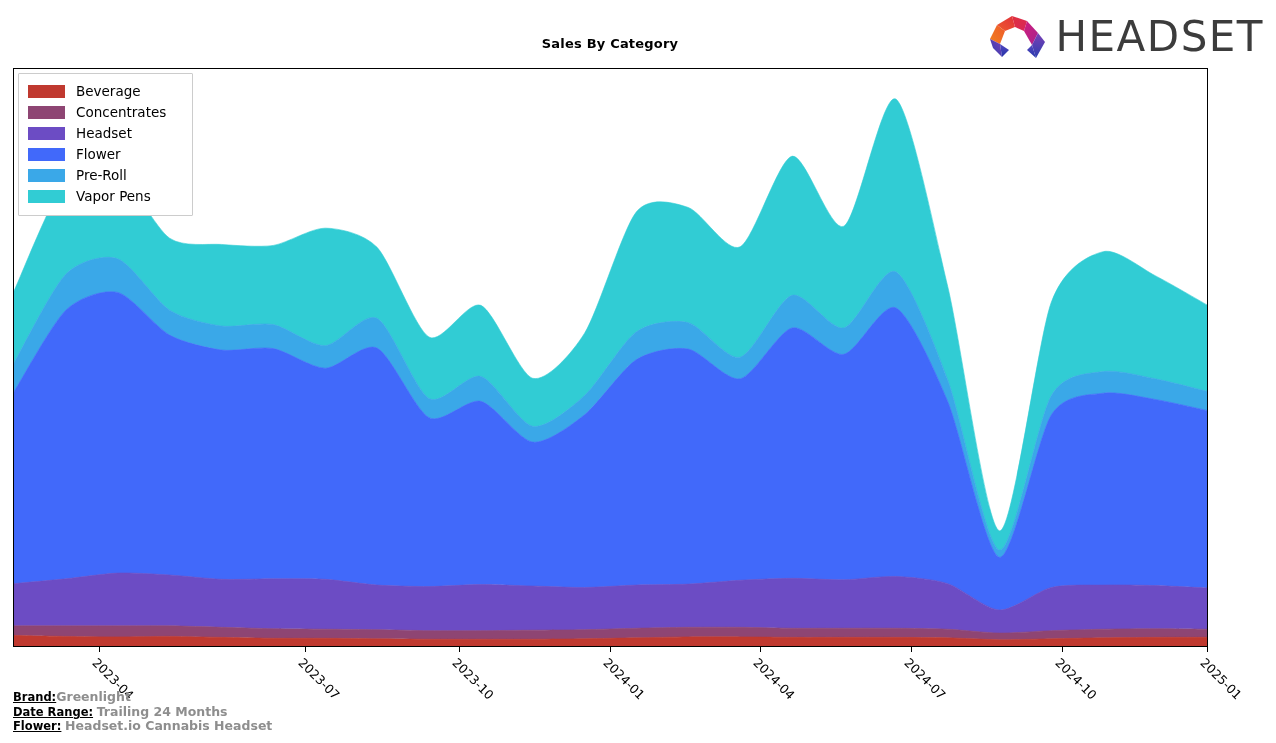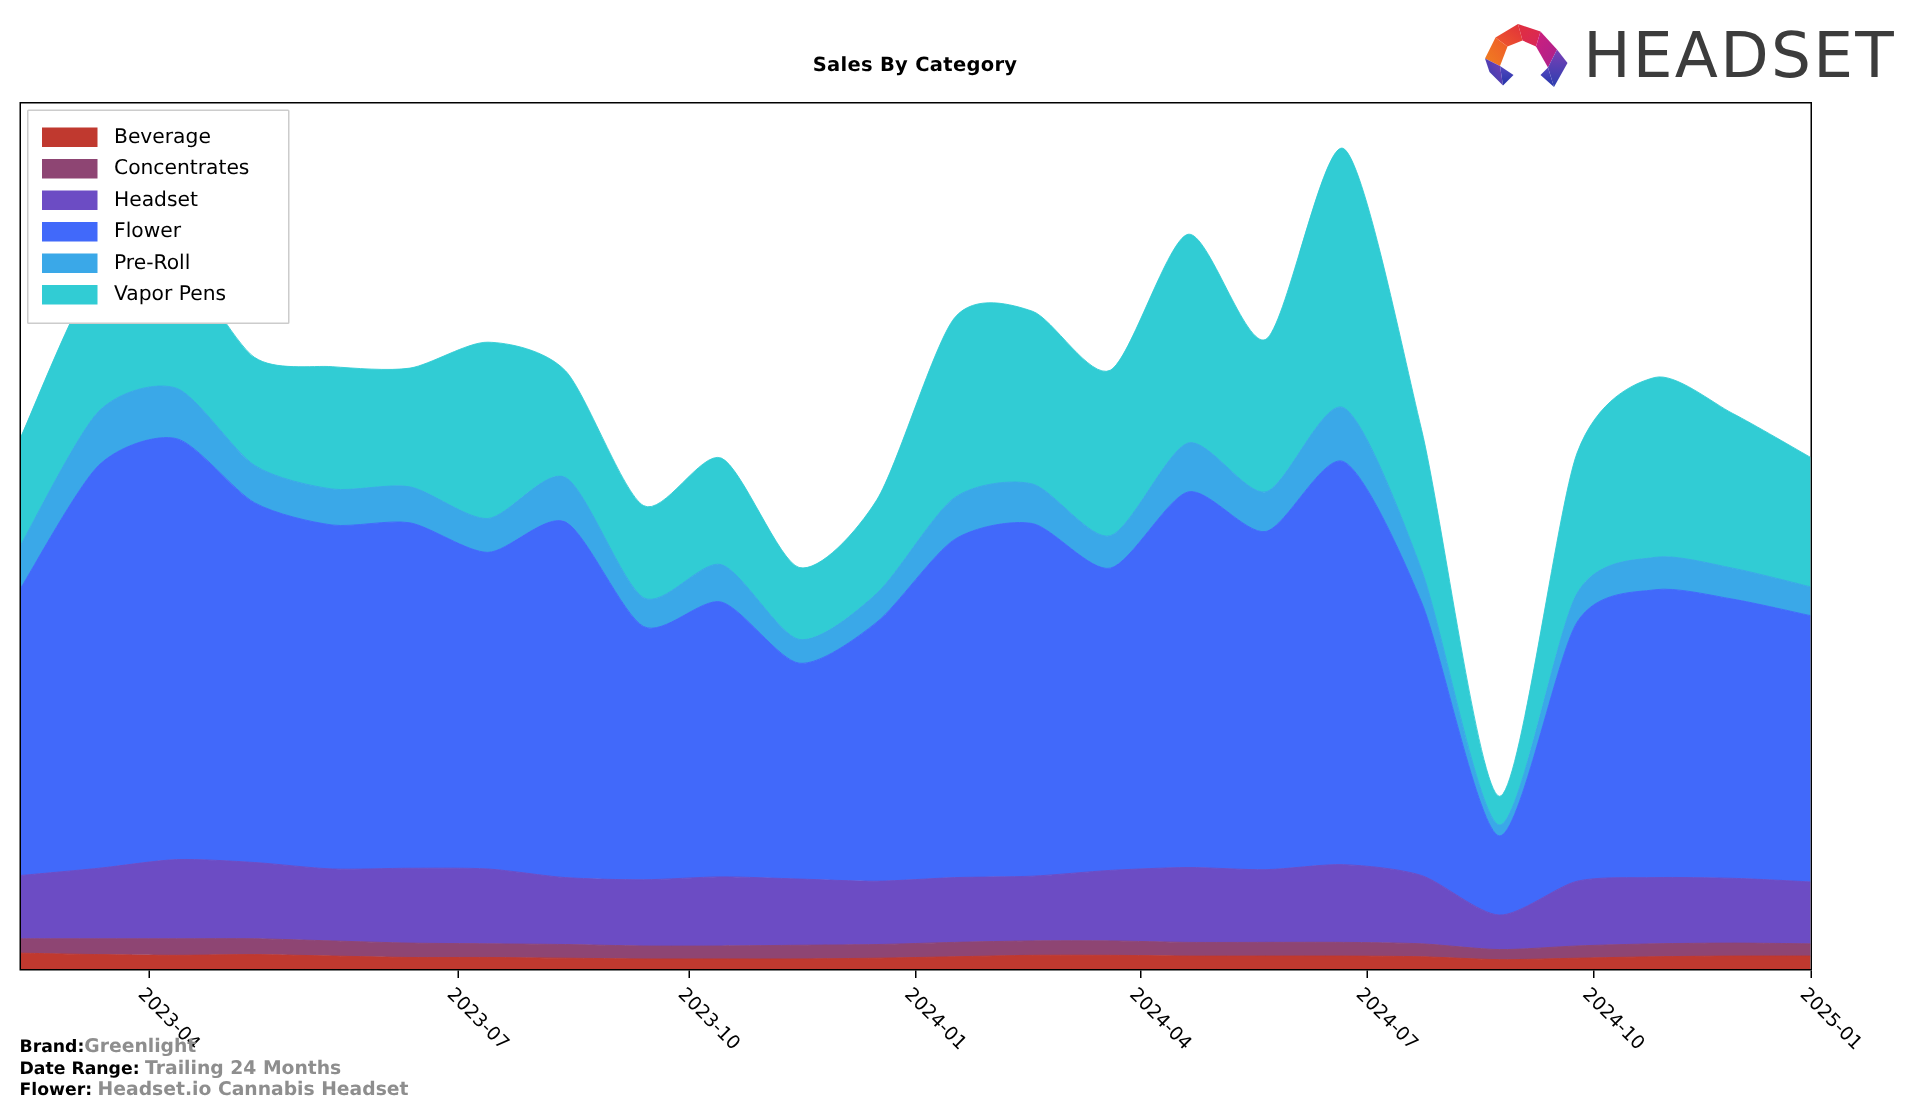--- a/index.html
+++ b/index.html
@@ -131,20 +131,21 @@
     line-height: 14.5px;
     z-index: 5;
   }
   .meta-row {
     font-size: 11.5px;
     white-space: nowrap;
   }
   .meta-key {
     font-weight: bold;
     color: #000;
+    text-decoration: underline;
   }
   .meta-val {
     color: #8e8e8e;
     font-size: 12.5px;
     font-weight: bold;
   }
 </style>
 </head>
 <body>
 

